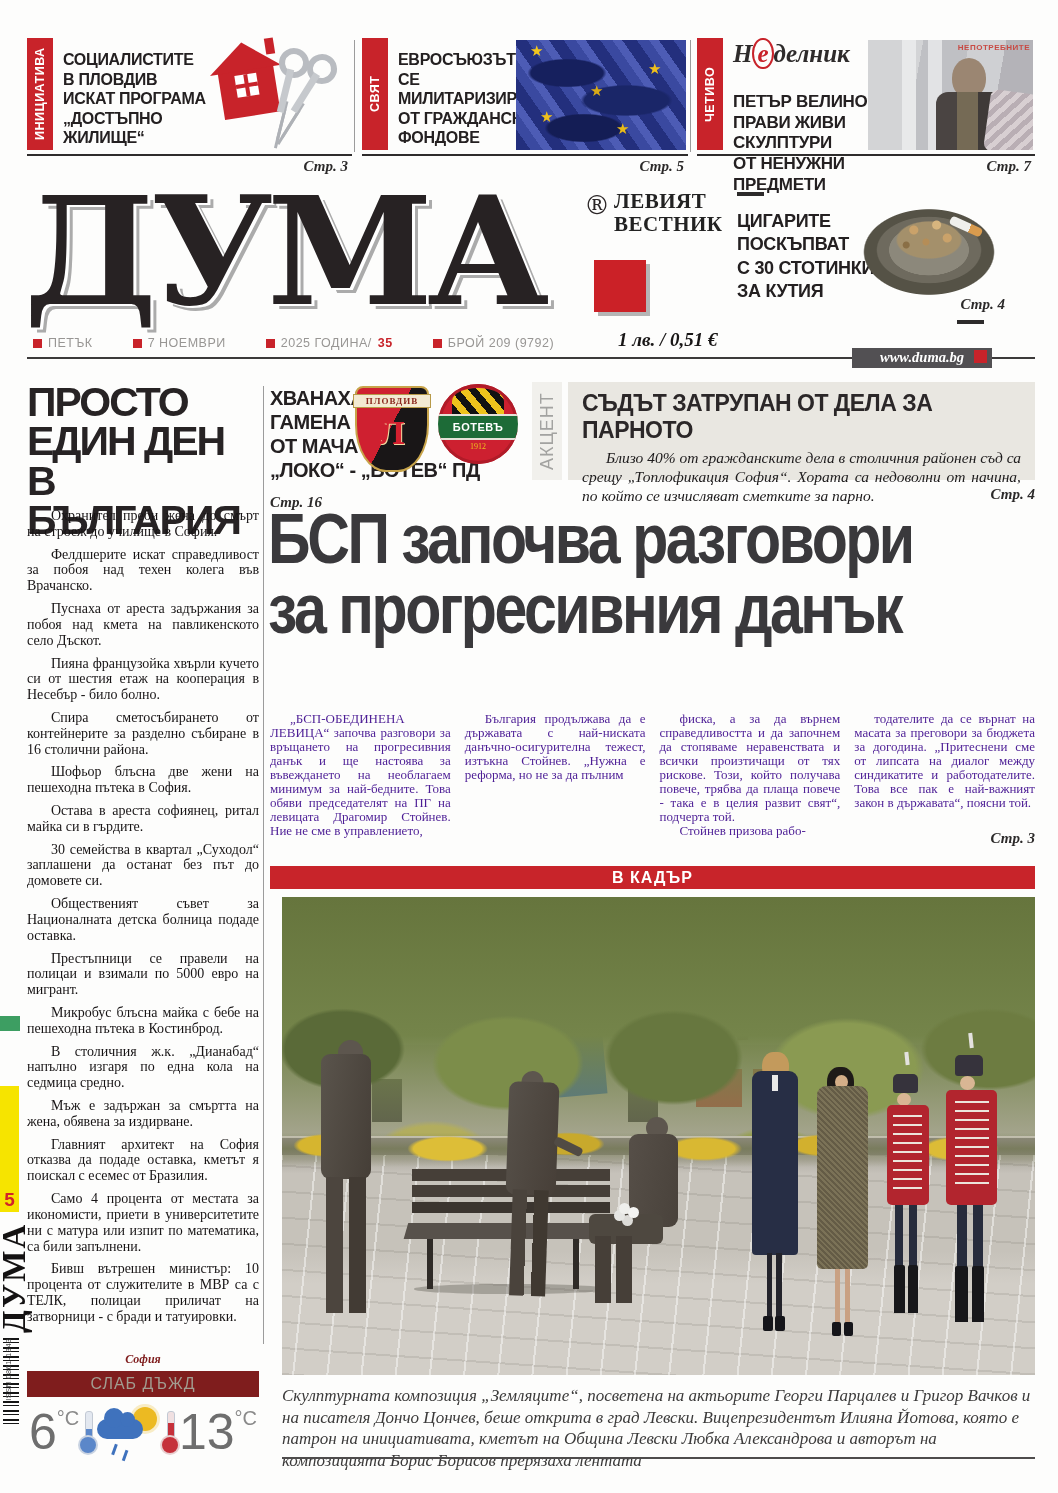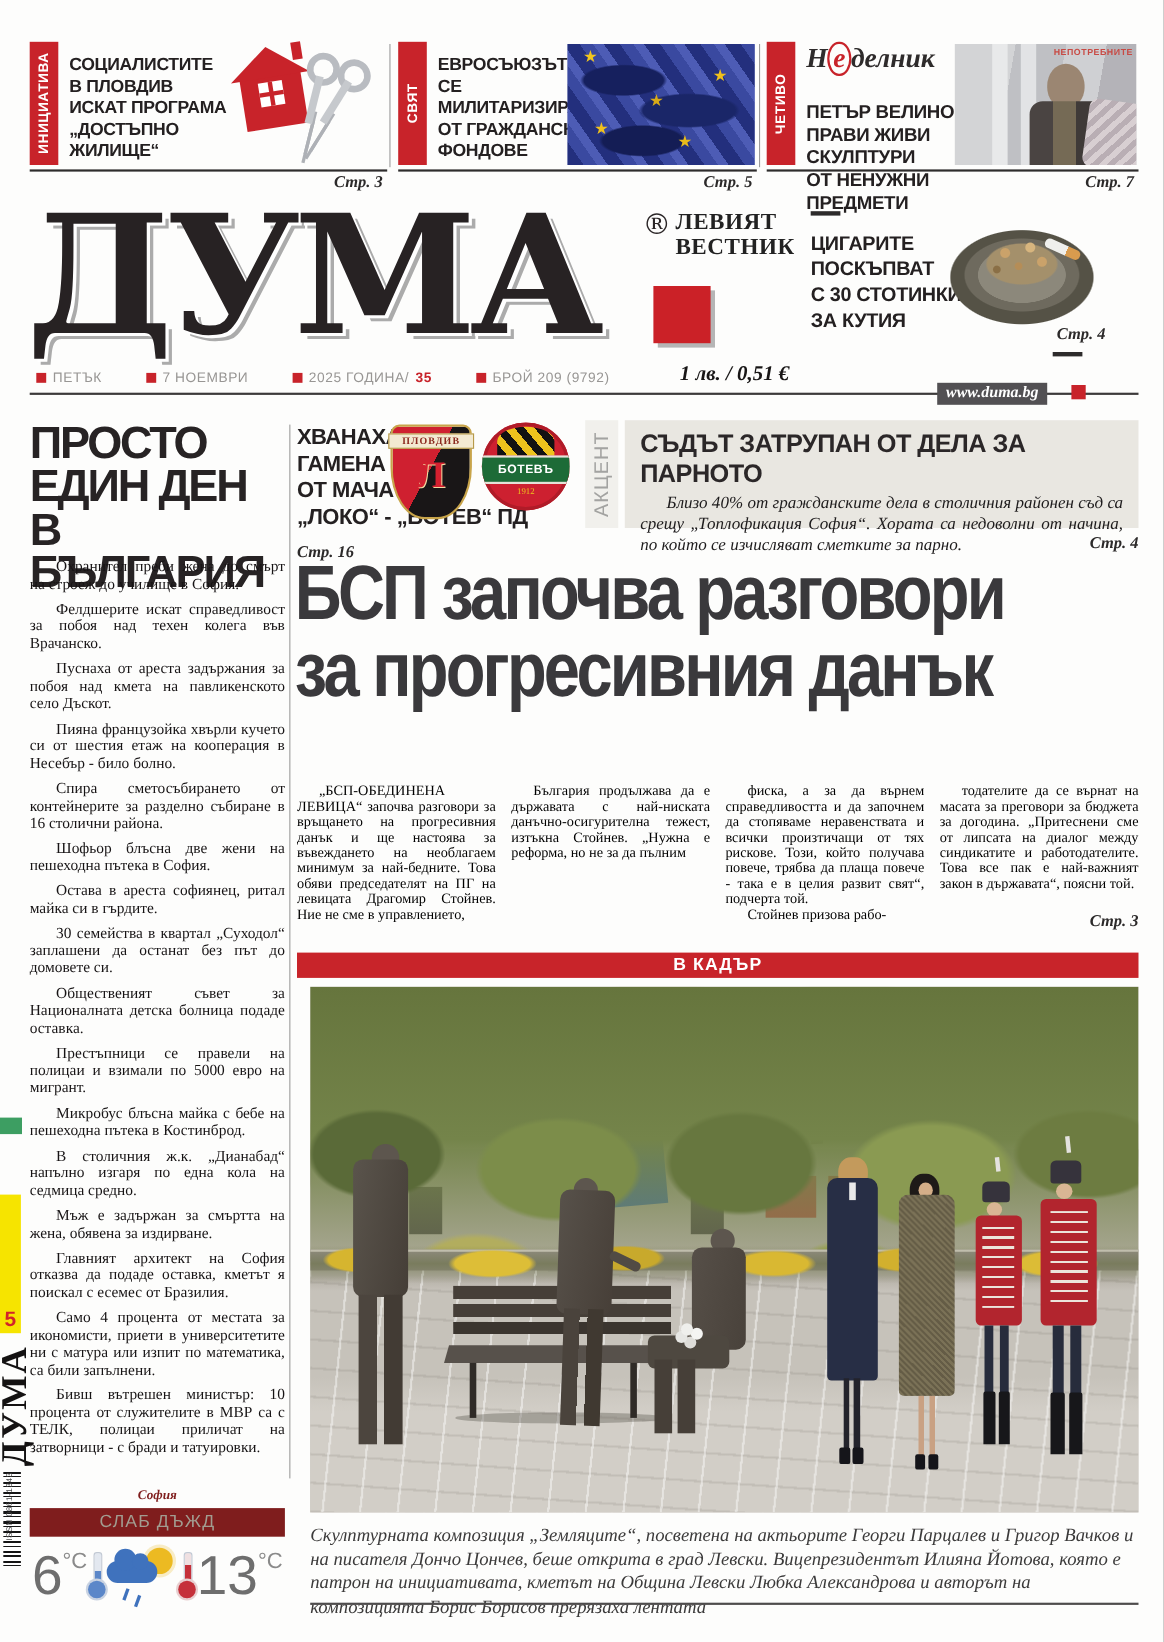--- a/index.html
+++ b/index.html
@@ -94,21 +94,21 @@
   .cig-underline{position:absolute;left:957px;top:320px;}
 
   .dateline{position:absolute;left:33px;top:336px;display:flex;gap:40px;
             font-family:"Liberation Sans",sans-serif;font-size:12.5px;letter-spacing:.5px;color:#989694;}
   .d-item{display:flex;align-items:center;gap:6px;}
   .d-sq{width:9px;height:9px;background:#c8232a;flex:none;}
   .d-red{color:#c8232a;font-weight:bold;}
   .price{position:absolute;left:618px;top:329px;font-weight:bold;font-style:italic;font-size:19px;color:#181616;}
   .mainrule{position:absolute;left:27px;top:357px;width:1008px;height:2px;background:#3c3a3a;}
   .webbadge{position:absolute;left:852px;top:348px;background:#525053;color:#fff;font-weight:bold;
-            font-style:italic;font-size:14.5px;padding:1px 8px 2px;}
+            font-style:italic;font-size:14.5px;padding:1px 28px 2px;}
   .web-sq{position:absolute;left:974px;top:350px;width:13px;height:13px;background:#c8232a;}
 
   
   .lc-head{position:absolute;left:27px;top:383px;width:240px;font-family:"Liberation Sans",sans-serif;
            font-weight:bold;font-size:41px;line-height:.96;letter-spacing:-2px;color:#272324;}
   .briefs{position:absolute;left:27px;top:508px;width:232px;}
   .brief{font-size:14px;line-height:1.13;text-align:justify;text-indent:24px;margin:0 0 7px;color:#171415;}
   .weather{position:absolute;left:27px;top:1352px;width:232px;text-align:center;}
   .w-city{font-weight:bold;font-style:italic;font-size:12px;color:#7f1d1d;}
   .w-bar{margin-top:4px;background:#7f1d1d;color:#a29c90;font-family:"Liberation Sans",sans-serif;
@@ -181,21 +181,21 @@
   .ak-page{position:absolute;left:532px;top:486px;width:503px;text-align:right;}
 
   
   .lead-head{position:absolute;left:268px;top:504px;width:906px;transform:scaleX(.845);transform-origin:0 0;
              font-family:"Liberation Sans",sans-serif;font-weight:bold;font-size:70px;line-height:1.0;
              letter-spacing:-3px;color:#3a393c;}
   .lead-sub{position:absolute;left:270px;top:653px;width:765px;font-family:"Liberation Sans",sans-serif;
             font-size:22.5px;line-height:1.3;letter-spacing:-.3px;color:#2a292c;}
   .lead-cols{position:absolute;left:270px;top:712px;width:765px;height:146px;display:flex;gap:14px;}
   .lead-col{flex:1;}
-  .bp{font-size:13px;line-height:1.08;text-align:justify;text-indent:20px;margin:0;color:#000000;}
+  .bp{font-size:13px;line-height:1.08;text-align:justify;text-indent:20px;margin:0;color:#4c1d95;}
   .lead-page{position:absolute;left:770px;top:830px;width:265px;text-align:right;}
 
   
   .kadar-bar{position:absolute;left:270px;top:866px;width:765px;height:23px;background:#c8242a;color:#fff;
              font-family:"Liberation Sans",sans-serif;font-weight:bold;font-size:16px;letter-spacing:1px;
              display:flex;align-items:center;justify-content:center;}
 
   
   .photo{position:absolute;left:282px;top:897px;width:753px;height:478px;overflow:hidden;background:#c9c5bd;}
   .ph-band{position:absolute;left:0;top:31%;width:100%;height:22%;background:#b7b1a7;}

